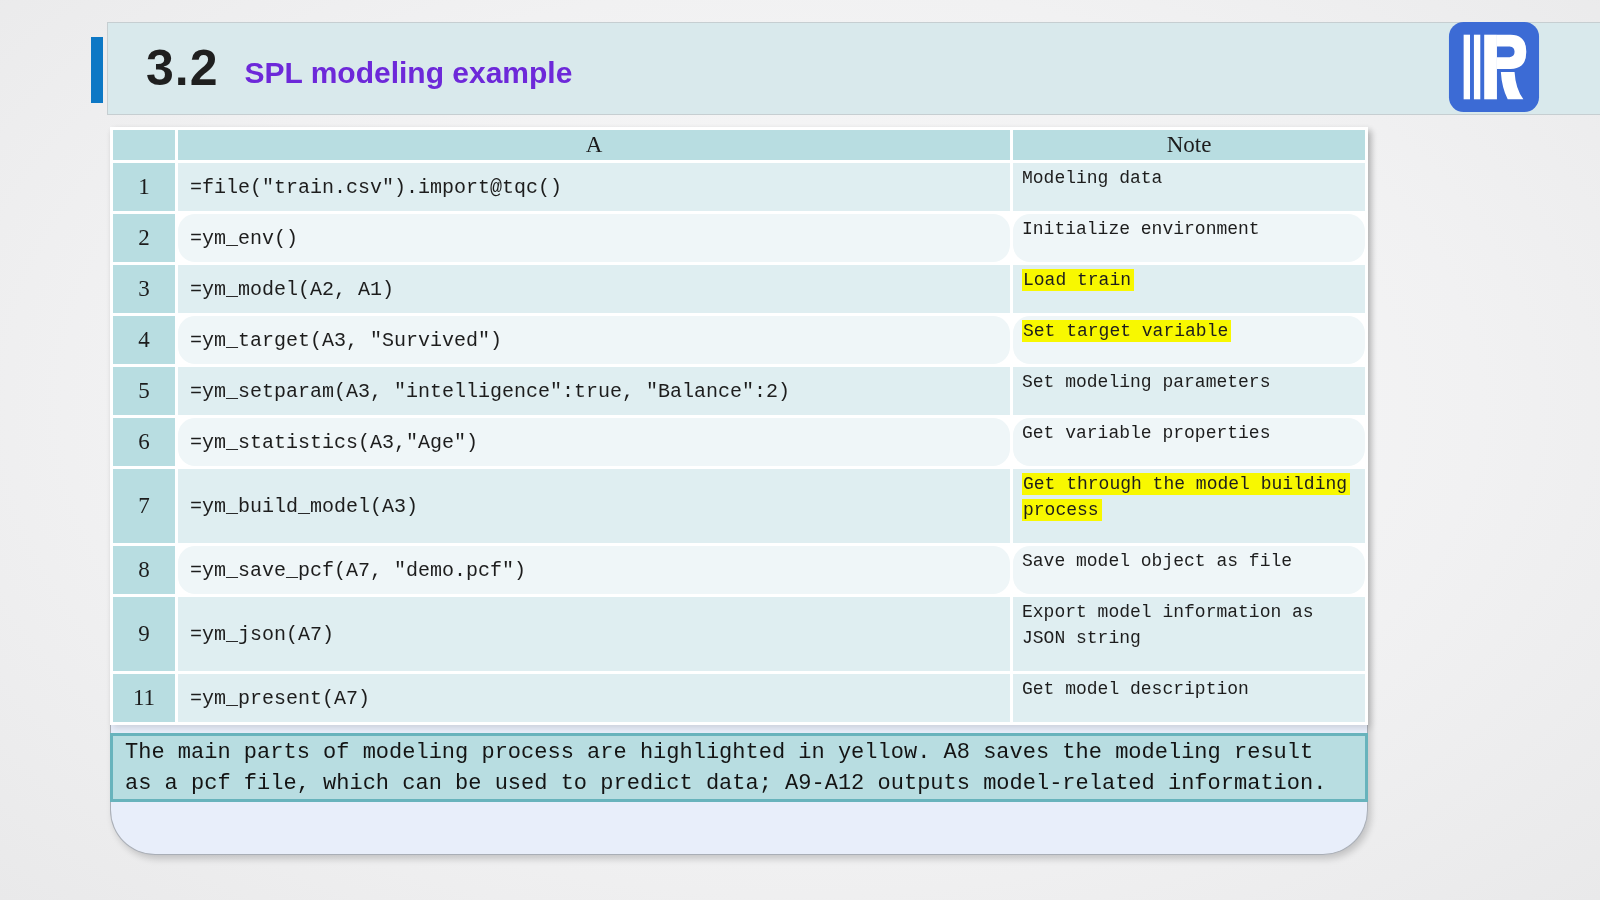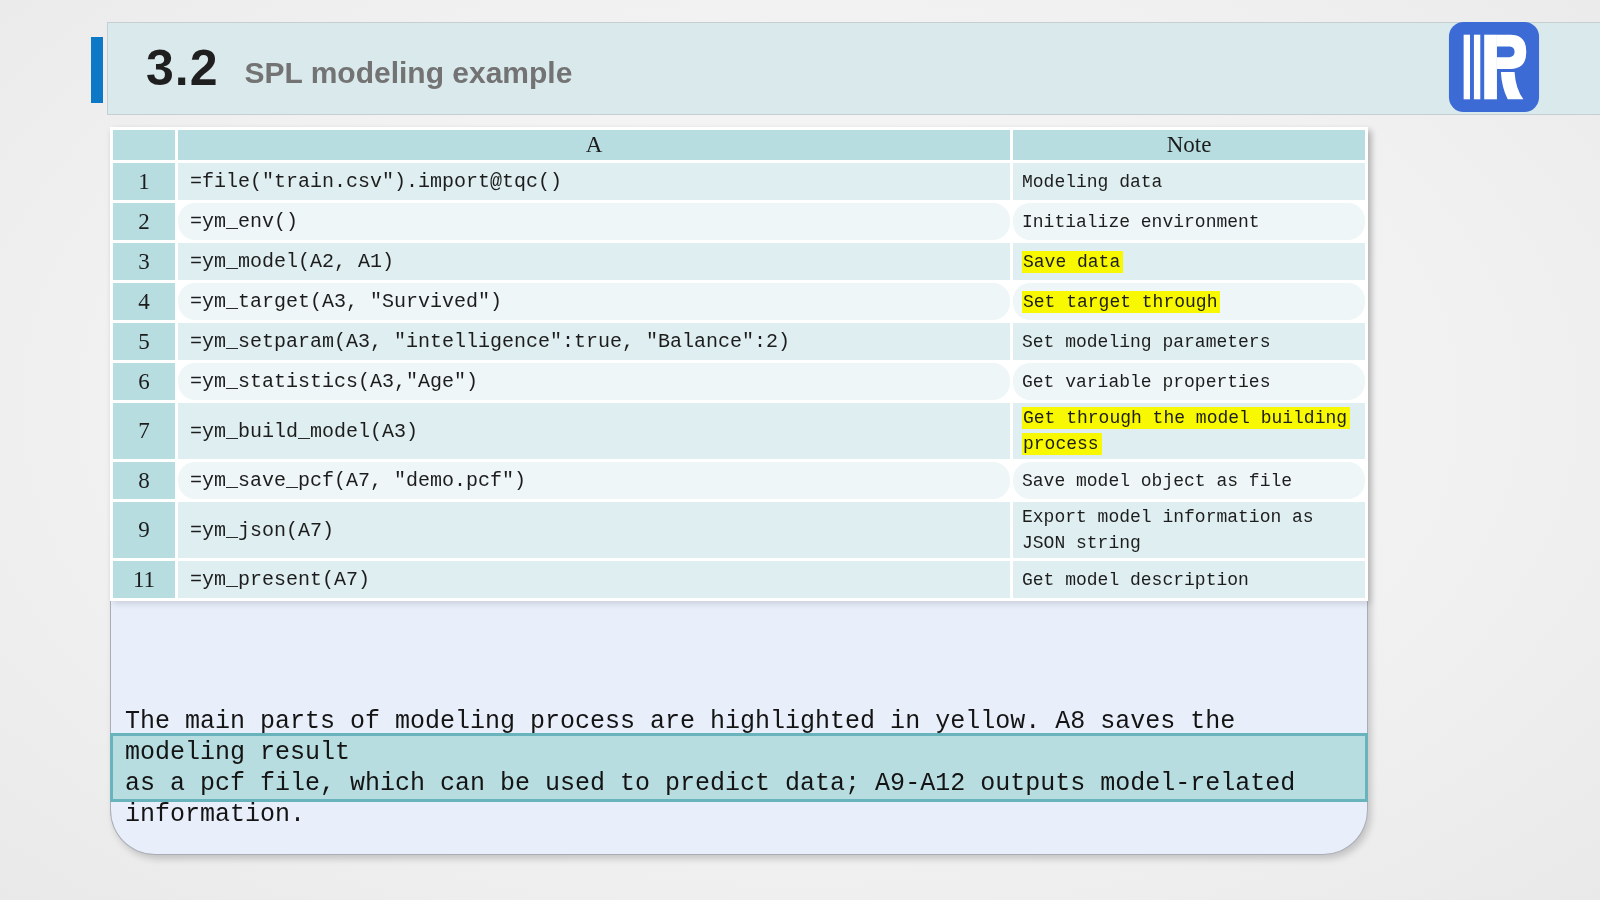--- a/index.html
+++ b/index.html
@@ -17,21 +17,21 @@
   .title-box{
     position:absolute;left:107px;top:22px;width:1500px;height:93px;
     background:#d9e9ec;border:1px solid #c6ced1;box-sizing:border-box;
     display:flex;align-items:baseline;gap:26px;padding:0 0 0 38px;
   }
   .title-box .sec-num{
     font-size:50px;font-weight:bold;color:#1f1f1f;letter-spacing:1px;
     align-self:center;line-height:93px;
   }
   .title-box .sec-title{
-    font-size:30px;font-weight:bold;color:#737373;
+    font-size:30px;font-weight:bold;color:#6d28d9;
     align-self:center;position:relative;top:4px;
   }
 
   
   .logo{position:absolute;left:1447px;top:20px;width:94px;height:94px;}
 
   
   .panel{
     position:absolute;left:110px;top:127px;width:1258px;height:728px;
     background:#e8eefa;
@@ -61,40 +61,40 @@
   td.num{
     background:#b8dde1;text-align:center;height:35px;
     font-family:"Liberation Serif", serif;font-size:23px;color:#1c1c1c;
   }
   td.code{
     font-family:"Liberation Mono", monospace;font-size:20px;color:#1d1d1d;
     padding:0 6px 0 12px;
   }
   td.note{
     font-family:"Liberation Mono", monospace;font-size:18px;color:#1d1d1d;
-    padding:2px 6px 2px 9px;line-height:26px;
+    padding:2px 6px 20px 9px;line-height:26px;
   }
   td.note .note-text{white-space:pre-wrap;}
   tr.odd  td.code, tr.odd  td.note{background:#dfeef1;}
   tr.even td.code, tr.even td.note{background:#eff6f8;border-radius:17px;}
   .hl{
     background:#f8f800;
     -webkit-box-decoration-break:clone;box-decoration-break:clone;
     padding:1px 3px 1px 1px;
   }
 
   
   .callout{
     position:absolute;left:110px;top:733px;width:1258px;height:69px;
     background:#b8dde1;border:3px solid #68b3bc;box-sizing:border-box;
     display:flex;align-items:center;
     padding:0 12px;
   }
   .callout .callout-text{
-    font-family:"Liberation Mono", monospace;font-size:25px;color:#141414;
+    font-family:"Liberation Mono", monospace;font-size:22px;color:#141414;
     line-height:31px;white-space:pre-line;
   }
 </style>
 </head>
 <body>
 
 <div class="panel"></div>
 
 <div class="accent-bar"></div>
 <div class="title-box">
@@ -133,26 +133,26 @@
         <td class="note"><span class="note-text">Modeling data</span></td>
       </tr>
       <tr class="even">
         <td class="num">2</td>
         <td class="code">=ym_env()</td>
         <td class="note"><span class="note-text">Initialize environment</span></td>
       </tr>
       <tr class="odd">
         <td class="num">3</td>
         <td class="code">=ym_model(A2, A1)</td>
-        <td class="note"><span class="note-text hl">Save data</span></td>
+        <td class="note"><span class="note-text hl">Load train</span></td>
       </tr>
       <tr class="even">
         <td class="num">4</td>
         <td class="code">=ym_target(A3, "Survived")</td>
-        <td class="note"><span class="note-text hl">Set target through</span></td>
+        <td class="note"><span class="note-text hl">Set target variable</span></td>
       </tr>
       <tr class="odd">
         <td class="num">5</td>
         <td class="code">=ym_setparam(A3, "intelligence":true, "Balance":2)</td>
         <td class="note"><span class="note-text">Set modeling parameters</span></td>
       </tr>
       <tr class="even">
         <td class="num">6</td>
         <td class="code">=ym_statistics(A3,"Age")</td>
         <td class="note"><span class="note-text">Get variable properties</span></td>

